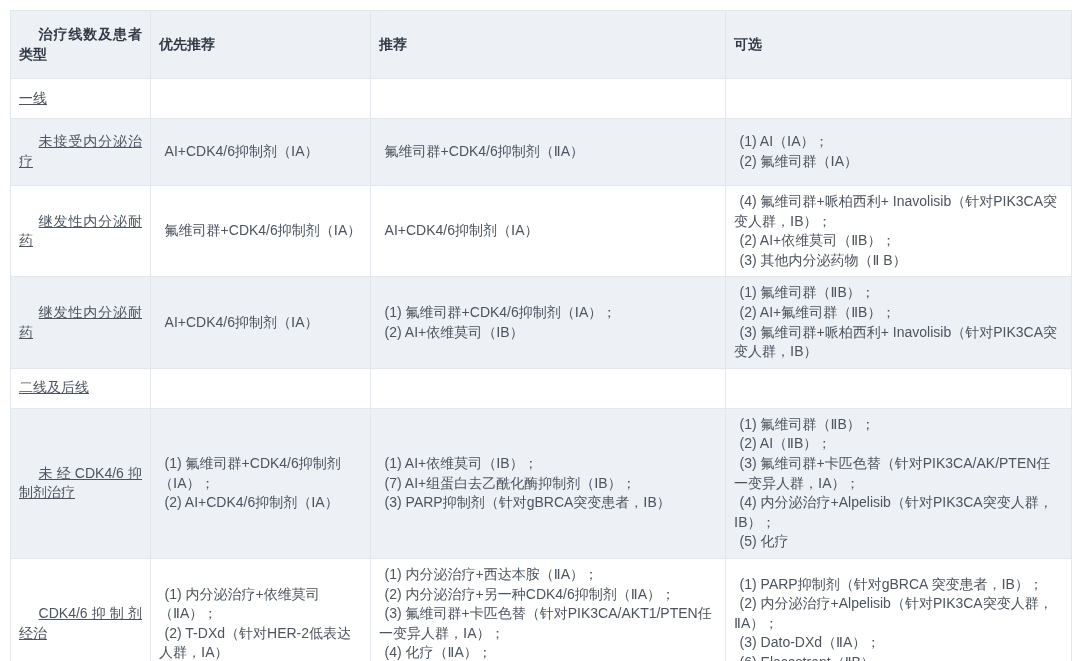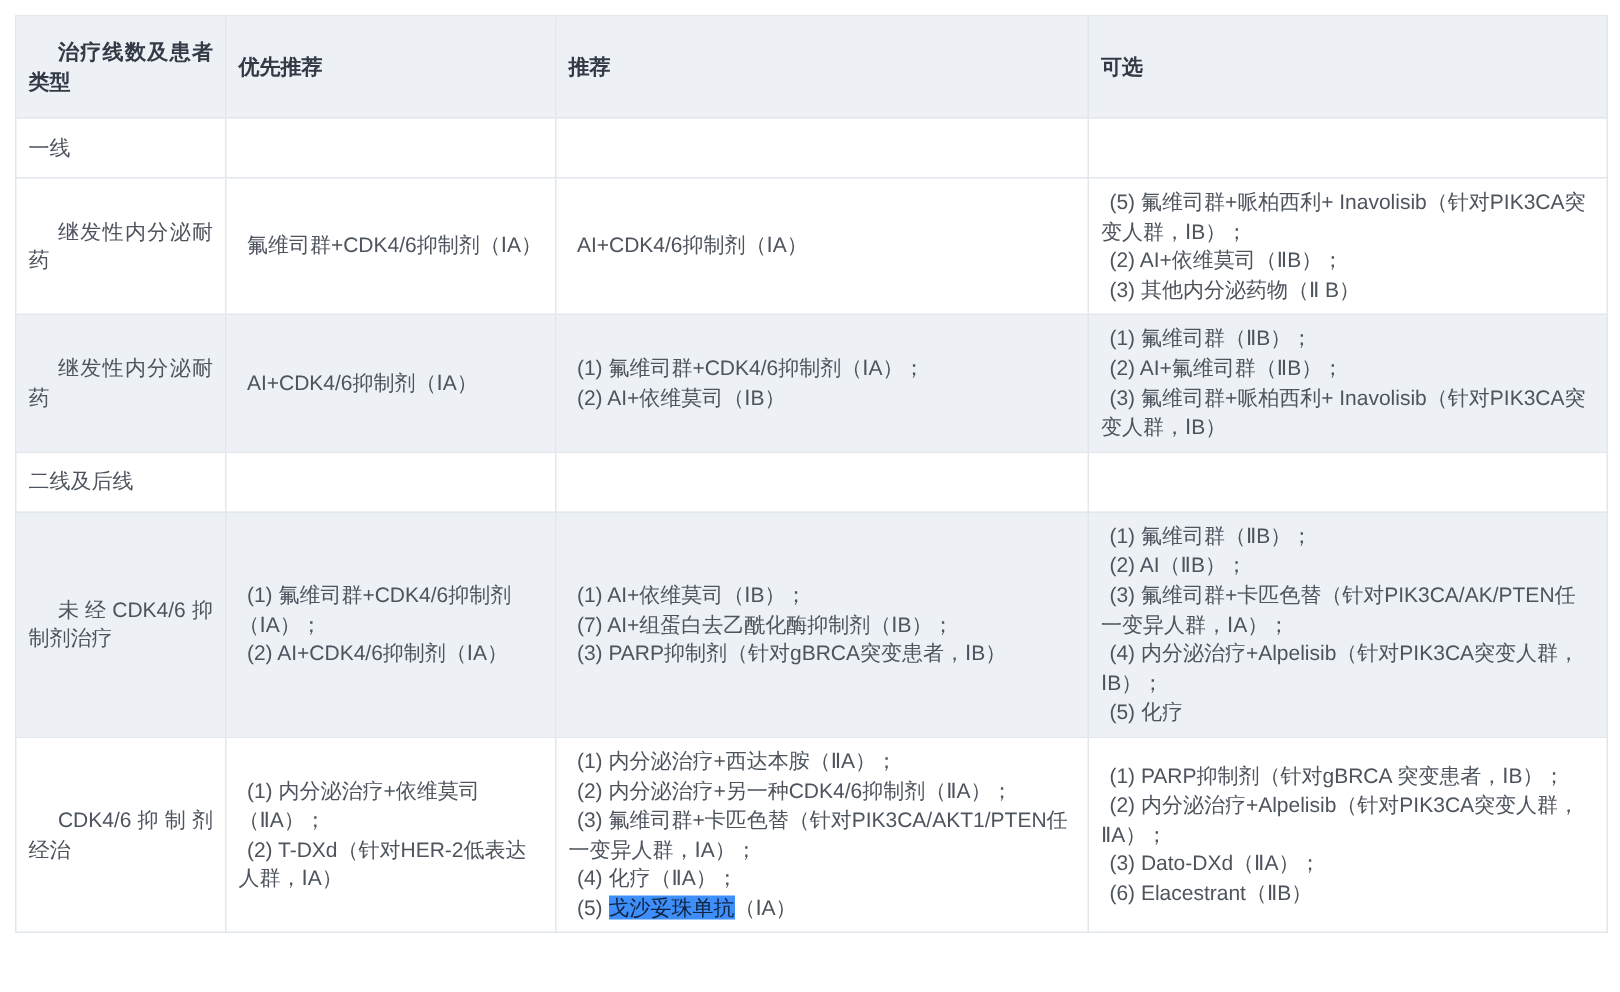--- a/index.html
+++ b/index.html
@@ -43,20 +43,21 @@
   }
   thead th.c1h{
     text-align:justify;
     text-align-last:left;
     text-indent:1.4em;
   }
   tr.shaded td{background:var(--stripe-bg);}
   td.c1{
     text-align:justify;
     text-align-last:left;
+    text-decoration:underline;
   }
   td.c1.indent{text-indent:1.4em;}
   .item{text-indent:0.4em;}
   .sel{
     background:var(--sel-bg);
     color:var(--sel-text);
   }
 </style>
 </head>
 <body>
@@ -77,30 +78,43 @@
           <th>可选</th>
         </tr>
     </thead>
     <tbody>
         <tr style="height: 40px;">
           <td class="c1">一线</td>
           <td></td>
           <td></td>
           <td></td>
         </tr>
+        <tr class="shaded" style="height: 67px;">
+          <td class="c1 indent">未接受内分泌治疗</td>
+          <td>
+            <div class="item">AI+CDK4/6抑制剂（ⅠA）</div>
+          </td>
+          <td>
+            <div class="item">氟维司群+CDK4/6抑制剂（ⅡA）</div>
+          </td>
+          <td>
+            <div class="item">(1) AI（ⅠA）；</div>
+            <div class="item">(2) 氟维司群（ⅠA）</div>
+          </td>
+        </tr>
         <tr style="height: 86px;">
           <td class="c1 indent">继发性内分泌耐药</td>
           <td>
             <div class="item">氟维司群+CDK4/6抑制剂（ⅠA）</div>
           </td>
           <td>
             <div class="item">AI+CDK4/6抑制剂（ⅠA）</div>
           </td>
           <td>
-            <div class="item">(5) 氟维司群+哌柏西利+ Inavolisib（针对PIK3CA突变人群，ⅠB）；</div>
+            <div class="item">(4) 氟维司群+哌柏西利+ Inavolisib（针对PIK3CA突变人群，ⅠB）；</div>
             <div class="item">(2) AI+依维莫司（ⅡB）；</div>
             <div class="item">(3) 其他内分泌药物（Ⅱ B）</div>
           </td>
         </tr>
         <tr class="shaded" style="height: 87px;">
           <td class="c1 indent">继发性内分泌耐药</td>
           <td>
             <div class="item">AI+CDK4/6抑制剂（ⅠA）</div>
           </td>
           <td>

